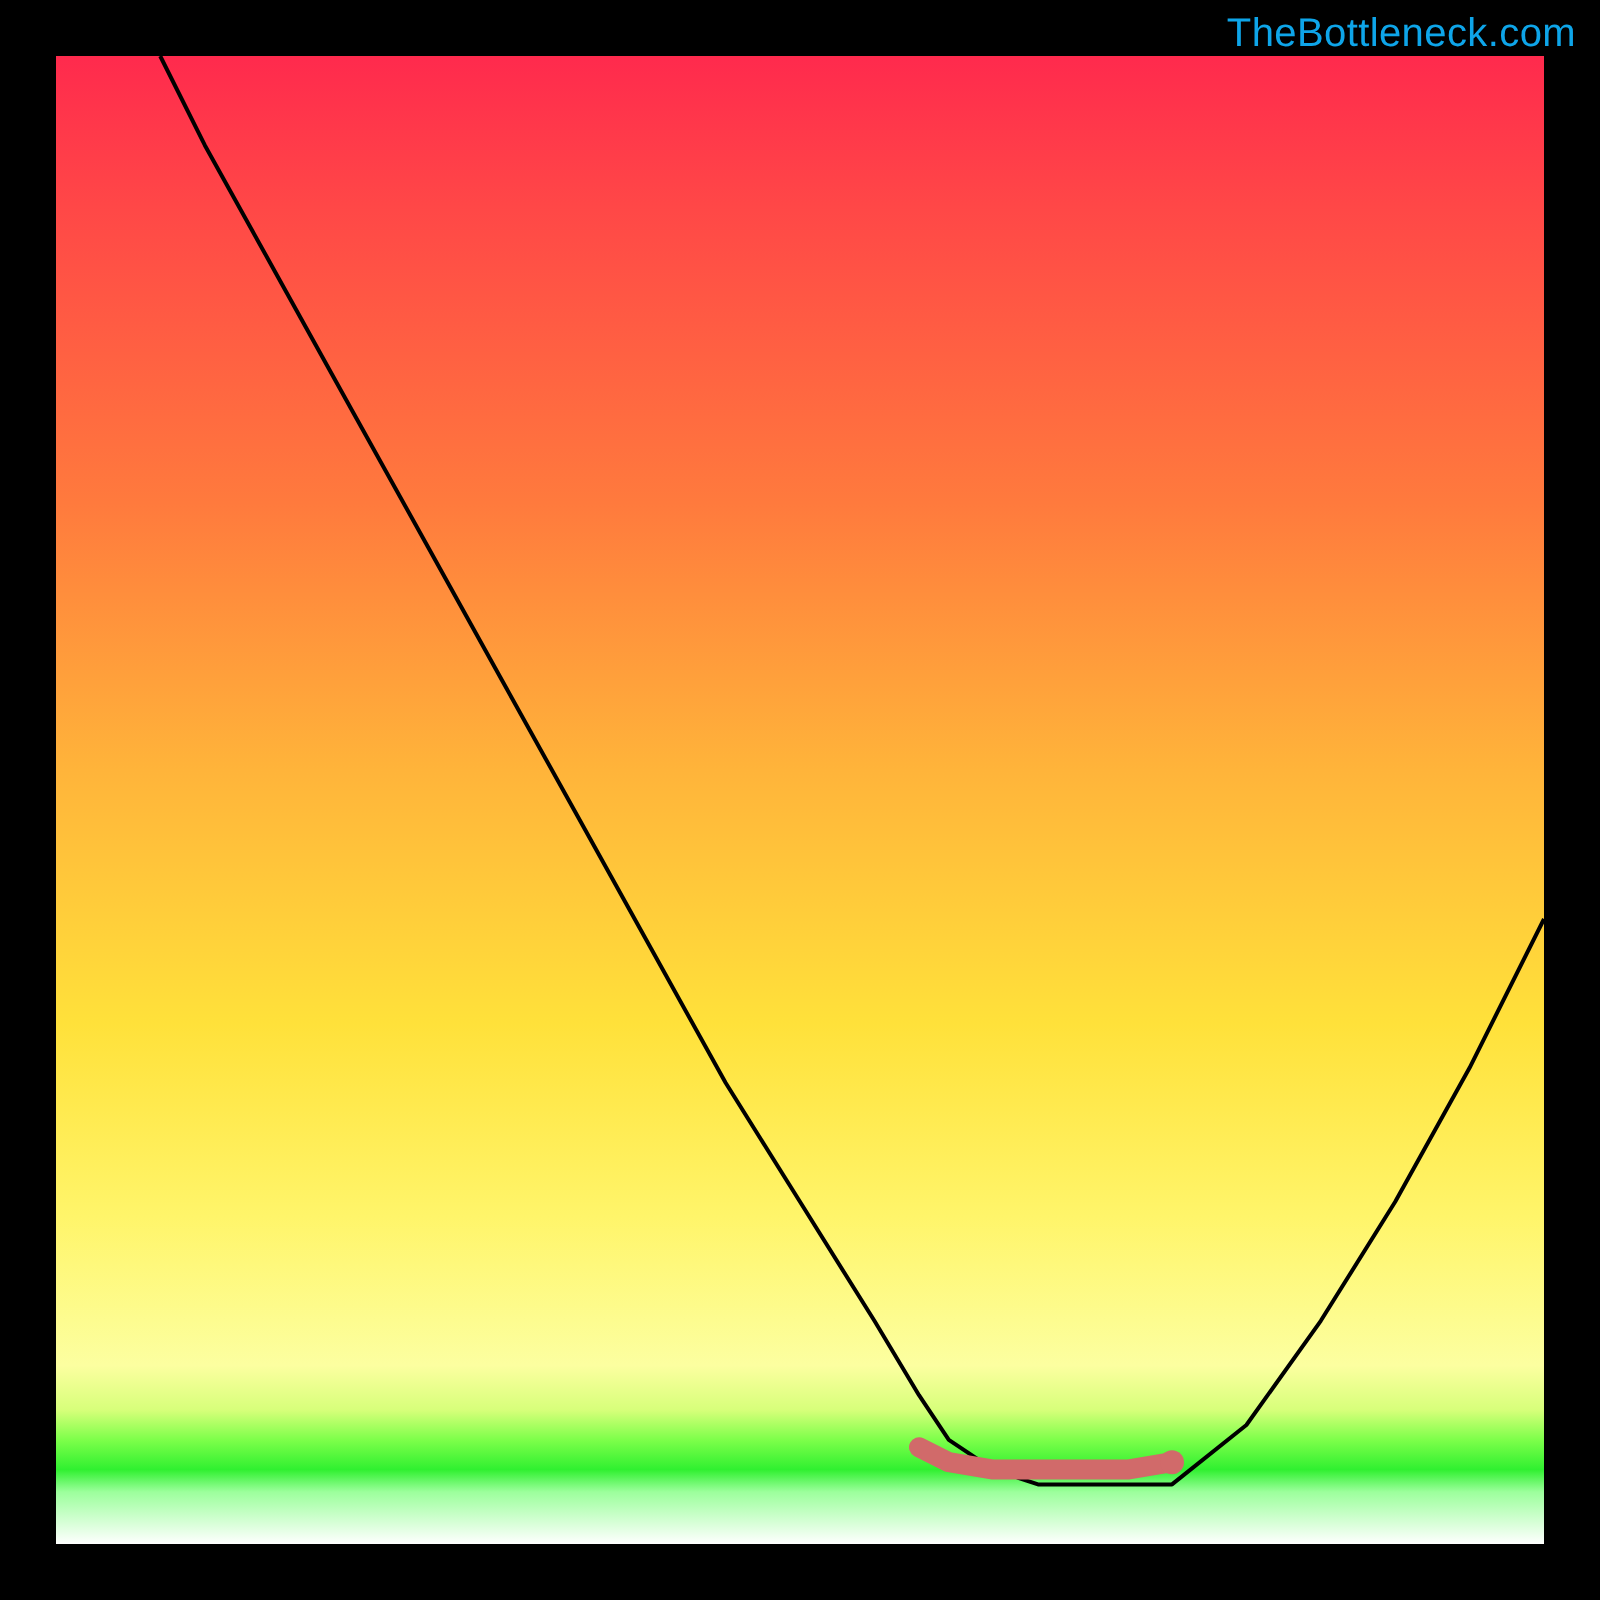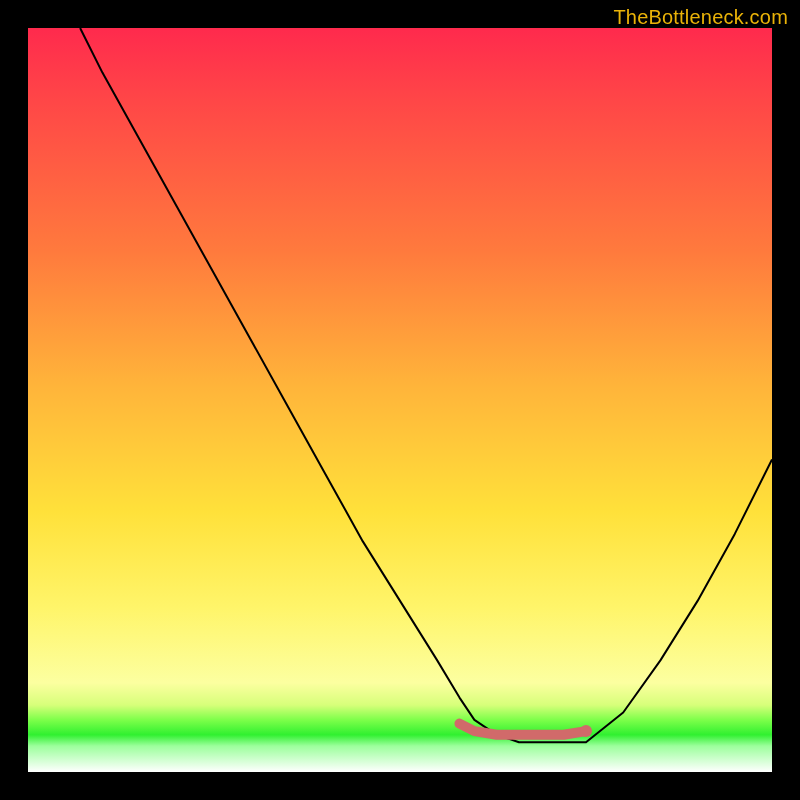--- a/index.html
+++ b/index.html
@@ -39,21 +39,21 @@
       #7dff4a 93%,
       #30f030 95%,
       #9cff9c 96.5%,
       #ffffff 100%
     );
   }
   .watermark {
     position: absolute;
     top: 6px;
     right: 12px;
-    color: #eab308;
+    color: #0ea5e9;
     font-size: 20px;
     font-weight: 500;
     letter-spacing: 0.2px;
     user-select: none;
   }
   svg.curve {
     position: absolute;
     left: 0;
     top: 0;
     width: 744px;

